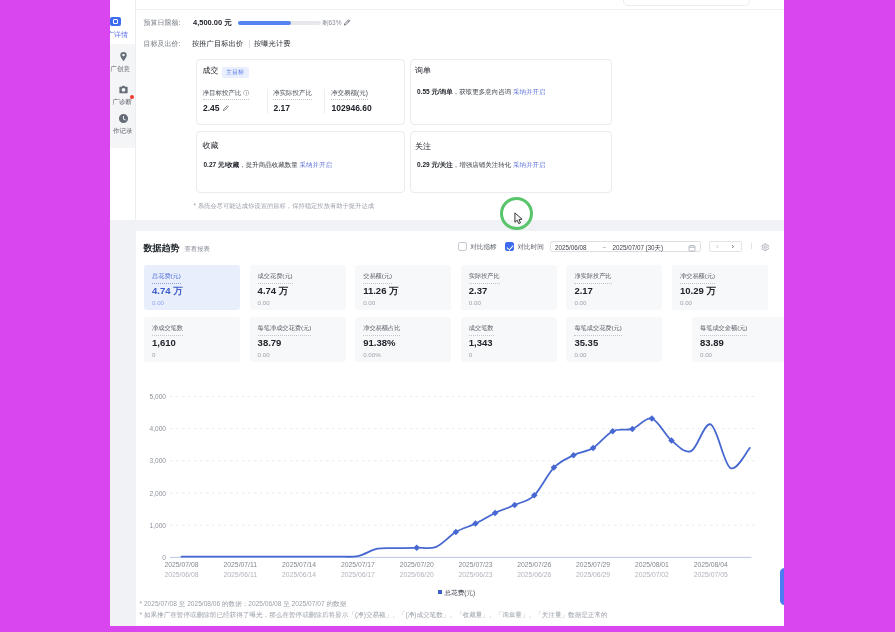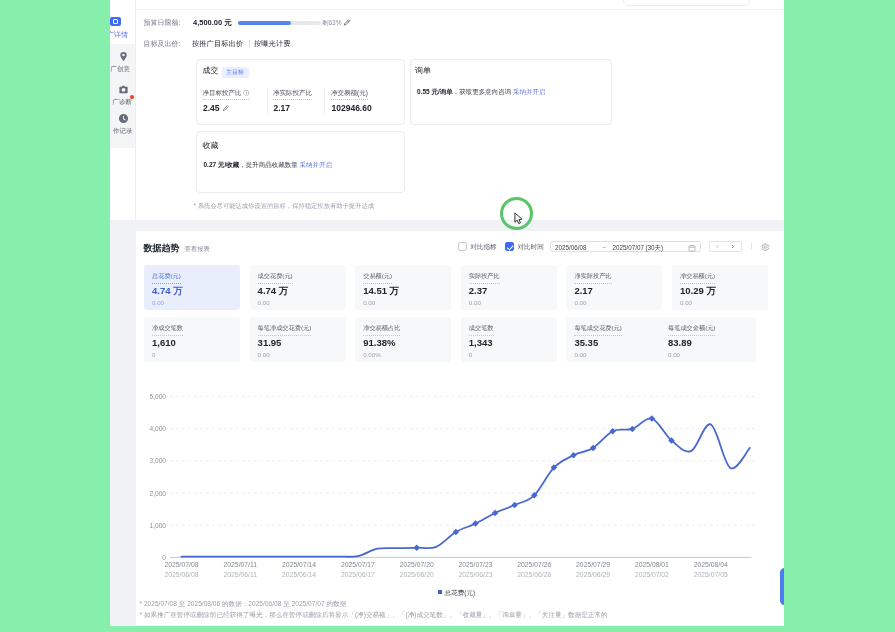--- a/index.html
+++ b/index.html
@@ -1,17 +1,17 @@
 <!DOCTYPE html>
 <html><head><meta charset="utf-8">
 <style>
 *{margin:0;padding:0;box-sizing:border-box}
 html,body{width:895px;height:632px;background:#000;overflow:hidden;
  font-family:"Liberation Sans",sans-serif;-webkit-font-smoothing:antialiased}
-#stage{position:absolute;left:0;top:0;width:895px;height:632px;background:#86efac}
+#stage{position:absolute;left:0;top:0;width:895px;height:632px;background:#d946ef}
 .app{position:absolute;left:110px;top:0;width:673.5px;height:625.5px;background:#f1f2f5;overflow:hidden}
 .abs{position:absolute}
 
 .side{position:absolute;left:0;top:0;width:25.5px;height:220px;background:#fff;border-right:1px solid #ecedf0;overflow:hidden}
 .side .blu{position:absolute;left:0;top:16.5px;width:10.5px;height:9px;background:#3e6cf0;border-radius:2px}
 .side .blu i{position:absolute;left:2.5px;top:2px;width:5.5px;height:5px;border:1px solid #fff;border-radius:1px;display:block}
 .side .t1{position:absolute;right:6.5px;top:29.5px;font-size:7px;color:#5e74e6;white-space:nowrap}
 .side .gp{position:absolute;left:0;top:44px;width:25.5px;height:104px;background:#f4f5f7;border-radius:0 4px 4px 0}
 .sico{position:absolute;left:7.5px;width:11px;height:11px;color:#666d78}
 .slab{position:absolute;font-size:6.5px;color:#60656d;white-space:nowrap}
@@ -121,20 +121,24 @@
       <div class="abs mv" style="left:134.5px;top:43px">102946.60</div>
     </div>
     <div class="card" style="left:60.5px;top:131px;width:208.5px;height:62px">
       <div class="ct" style="top:8px">收藏</div>
       <div class="cdesc" style="left:6.5px;top:29.3px"><b>0.27 元/收藏</b>，提升商品收藏数量 <span class="blink">采纳并开启</span></div>
     </div>
     <div class="card" style="left:274px;top:58.5px;width:202px;height:66px">
       <div class="ct" style="left:4.5px">询单</div>
       <div class="cdesc" style="left:6.5px;top:28.4px"><b>0.55 元/询单</b>，获取更多意向咨询 <span class="blink">采纳并开启</span></div>
     </div>
+    <div class="card" style="left:274px;top:131px;width:202px;height:62px">
+      <div class="ct" style="left:4.5px;top:9px">关注</div>
+      <div class="cdesc" style="left:6.5px;top:29.3px"><b>0.29 元/关注</b>，增强店铺关注转化 <span class="blink">采纳并开启</span></div>
+    </div>
     <div class="fnote" style="left:58px;top:202px">* 系统会尽可能达成你设置的目标，保持稳定投放有助于提升达成</div>
   </div>
 
   <div class="p2">
     <div class="h2t">数据趋势</div>
         <div class="h2s">查看报表</div>
     <div class="cb" style="left:322.5px;top:11.3px"></div>
     <div class="cbl" style="left:334.8px;top:12.3px">对比指标</div>
     <div class="cb on" style="left:369.8px;top:11.3px"></div>
     <div class="cbl" style="left:382px;top:12.3px">对比时间</div>
@@ -162,21 +166,21 @@
             <div class="v">4.74 万</div>
             <div class="s">0.00</div>
           </div>
           <div class="mcard " style="left:105.6px;top:0.0px">
             <div class="l">成交花费(元)</div>
             <div class="v">4.74 万</div>
             <div class="s">0.00</div>
           </div>
           <div class="mcard " style="left:211.2px;top:0.0px">
             <div class="l">交易额(元)</div>
-            <div class="v">14.51 万</div>
+            <div class="v">11.26 万</div>
             <div class="s">0.00</div>
           </div>
           <div class="mcard " style="left:316.8px;top:0.0px">
             <div class="l">实际投产比</div>
             <div class="v">2.37</div>
             <div class="s">0.00</div>
           </div>
           <div class="mcard " style="left:422.4px;top:0.0px">
             <div class="l">净实际投产比</div>
             <div class="v">2.17</div>
@@ -187,39 +191,39 @@
             <div class="v">10.29 万</div>
             <div class="s">0.00</div>
           </div>
           <div class="mcard " style="left:0.0px;top:52.0px">
             <div class="l">净成交笔数</div>
             <div class="v">1,610</div>
             <div class="s">0</div>
           </div>
           <div class="mcard " style="left:105.6px;top:52.0px">
             <div class="l">每笔净成交花费(元)</div>
-            <div class="v">31.95</div>
+            <div class="v">38.79</div>
             <div class="s">0.00</div>
           </div>
           <div class="mcard " style="left:211.2px;top:52.0px">
             <div class="l">净交易额占比</div>
             <div class="v">91.38%</div>
             <div class="s">0.00%</div>
           </div>
           <div class="mcard " style="left:316.8px;top:52.0px">
             <div class="l">成交笔数</div>
             <div class="v">1,343</div>
             <div class="s">0</div>
           </div>
           <div class="mcard " style="left:422.4px;top:52.0px">
             <div class="l">每笔成交花费(元)</div>
             <div class="v">35.35</div>
             <div class="s">0.00</div>
           </div>
-          <div class="mcard " style="left:516px;top:52.0px">
+          <div class="mcard " style="left:548px;top:52.0px">
             <div class="l">每笔成交金额(元)</div>
             <div class="v">83.89</div>
             <div class="s">0.00</div>
           </div>
         </div>
     <svg class="chart" width="648" height="244" viewBox="135.5 381 648 244">
 <style>.yl{font:6.6px "Liberation Sans",sans-serif;fill:#8b909a} .xl1{font:6.8px "Liberation Sans",sans-serif;fill:#83888f} .xl2{font:6.8px "Liberation Sans",sans-serif;fill:#b0b4bc}</style>
 <line x1="169.5" y1="525.2" x2="757" y2="525.2" stroke="#e9eaee" stroke-width="1" stroke-dasharray="2.5 3.5"></line>
 <line x1="169.5" y1="493.0" x2="757" y2="493.0" stroke="#e9eaee" stroke-width="1" stroke-dasharray="2.5 3.5"></line>
 <line x1="169.5" y1="460.8" x2="757" y2="460.8" stroke="#e9eaee" stroke-width="1" stroke-dasharray="2.5 3.5"></line>

